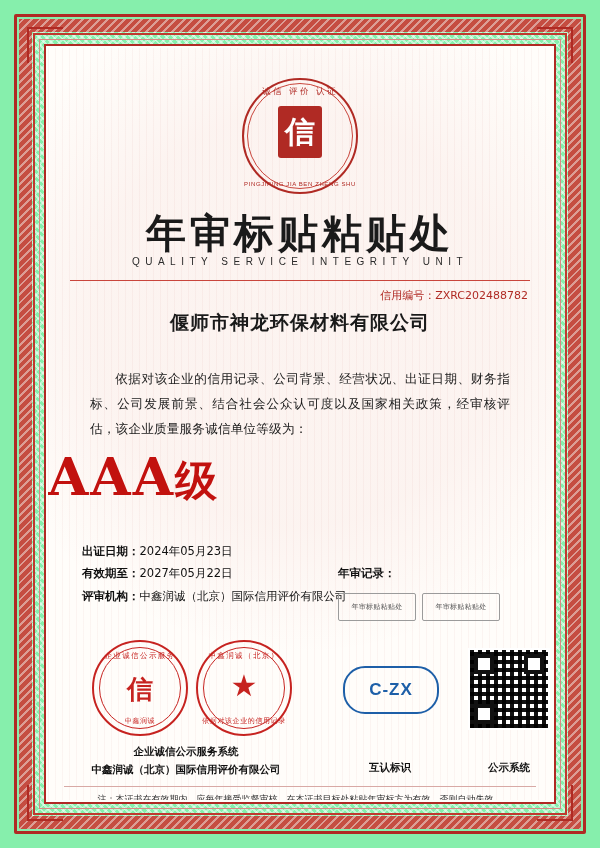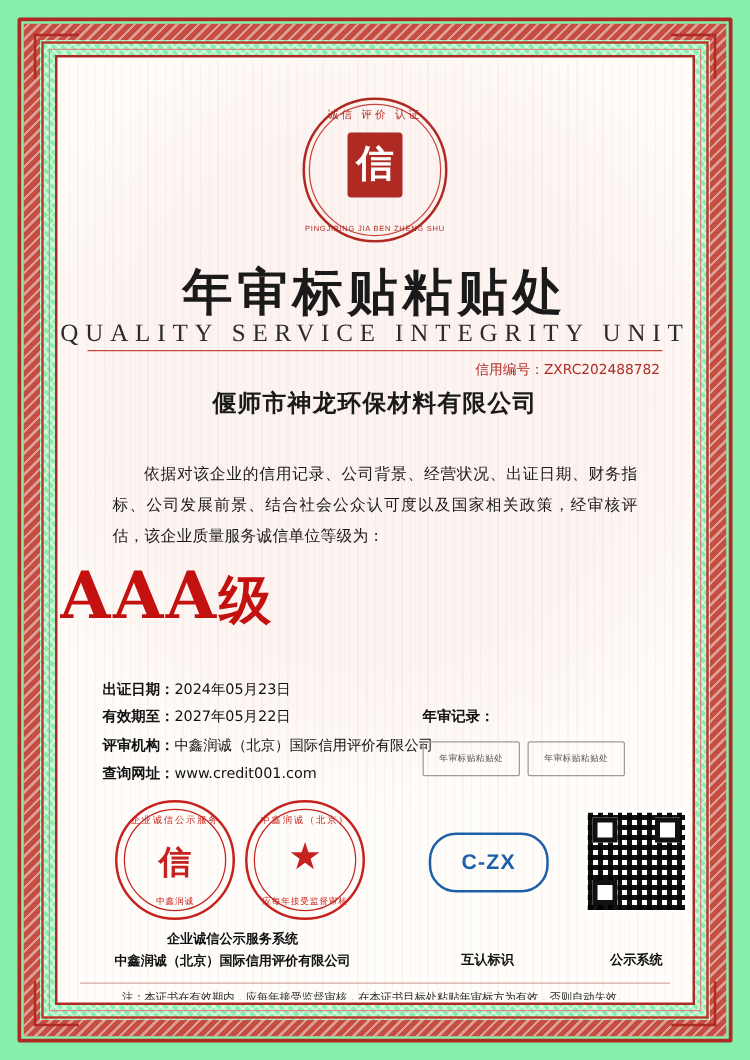--- a/index.html
+++ b/index.html
@@ -161,24 +161,24 @@
     font-weight: bold;
     color: #1a1a1a;
     letter-spacing: 4px;
     font-family: "DejaVu Sans", "Liberation Sans", sans-serif;
   }
   .title-en {
     position: absolute;
     left: 0; right: 0;
     top: 208px;
     text-align: center;
-    font-size: 20px;
+    font-size: 10px;
     letter-spacing: 5.5px;
     color: #2b2b2b;
-    font-family: Liberation Serif, serif;
+    font-family: Liberation Sans, sans-serif;
   }
   .title-rule {
     position: absolute;
     left: 22px; right: 22px;
     top: 232px;
     height: 1px;
     background: #c9453c;
   }
 
   
@@ -478,23 +478,20 @@
     <div class="details">
       <div class="row">
         <span class="label">出证日期：</span><span>2024年05月23日</span>
       </div>
       <div class="row">
         <span class="label">有效期至：</span><span>2027年05月22日</span>
       </div>
       <div class="row">
         <span class="label">评审机构：</span><span>中鑫润诚（北京）国际信用评价有限公司</span>
       </div>
-      <div class="row">
-        <span class="label">查询网址：</span><span>www.credit001.com</span>
-      </div>
     </div>
 
     <div class="annual">
       <div class="annual-label">年审记录：</div>
       <div class="stamps">
         <div class="stamp-box">年审标贴粘贴处</div>
         <div class="stamp-box">年审标贴粘贴处</div>
       </div>
     </div>
 
@@ -503,21 +500,21 @@
         <div class="inner-ring"></div>
         <div class="seal-top">企业诚信公示服务</div>
         <div class="seal-center">信</div>
         <div class="seal-bottom">中鑫润诚</div>
       </div>
 
       <div class="seal seal-2">
         <div class="inner-ring"></div>
         <div class="seal-top">中鑫润诚（北京）</div>
         <div class="seal-star">★</div>
-        <div class="seal-bottom">应每年接受监督审核</div>
+        <div class="seal-bottom">依据对该企业的信用记录</div>
       </div>
 
       <div class="cezx">
         <span>C-ZX</span>
       </div>
 
       <div class="qr">
         <div class="qr-eye tl"></div>
         <div class="qr-eye tr"></div>
         <div class="qr-eye bl"></div>

